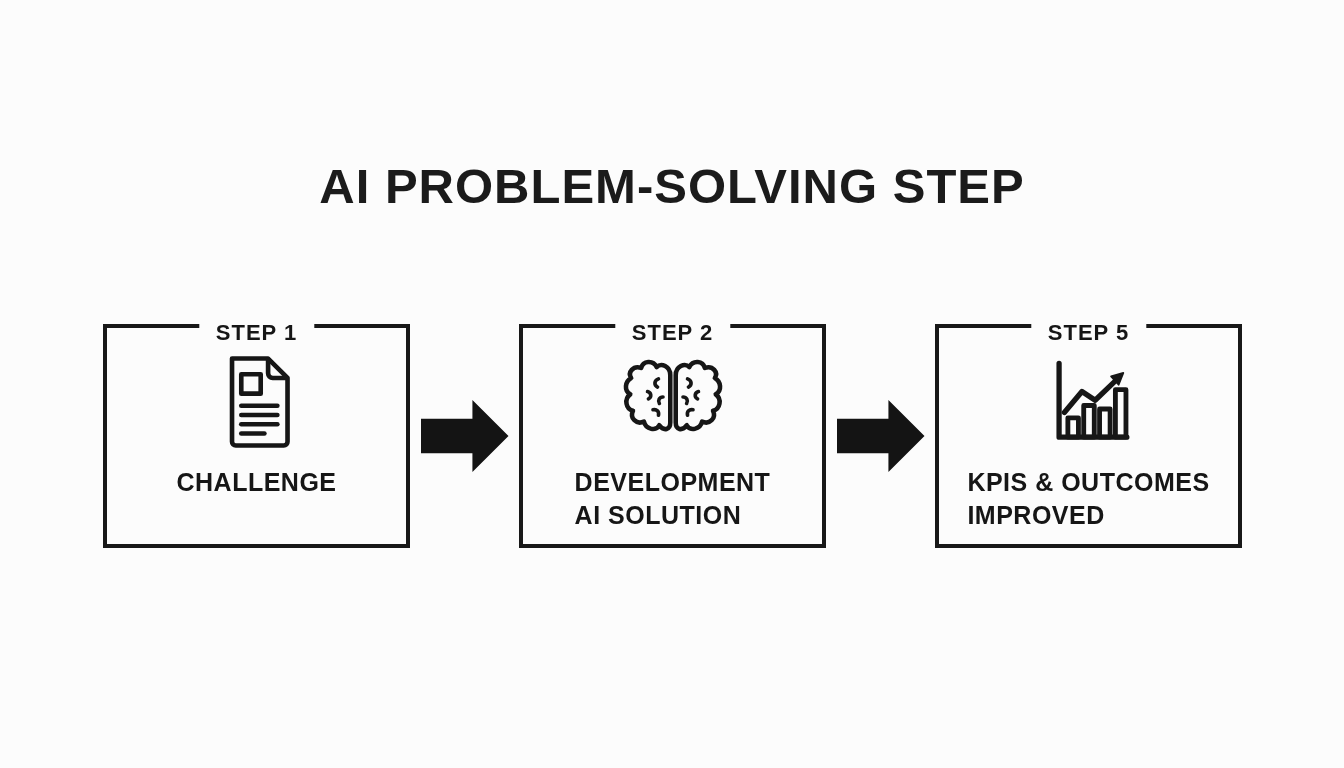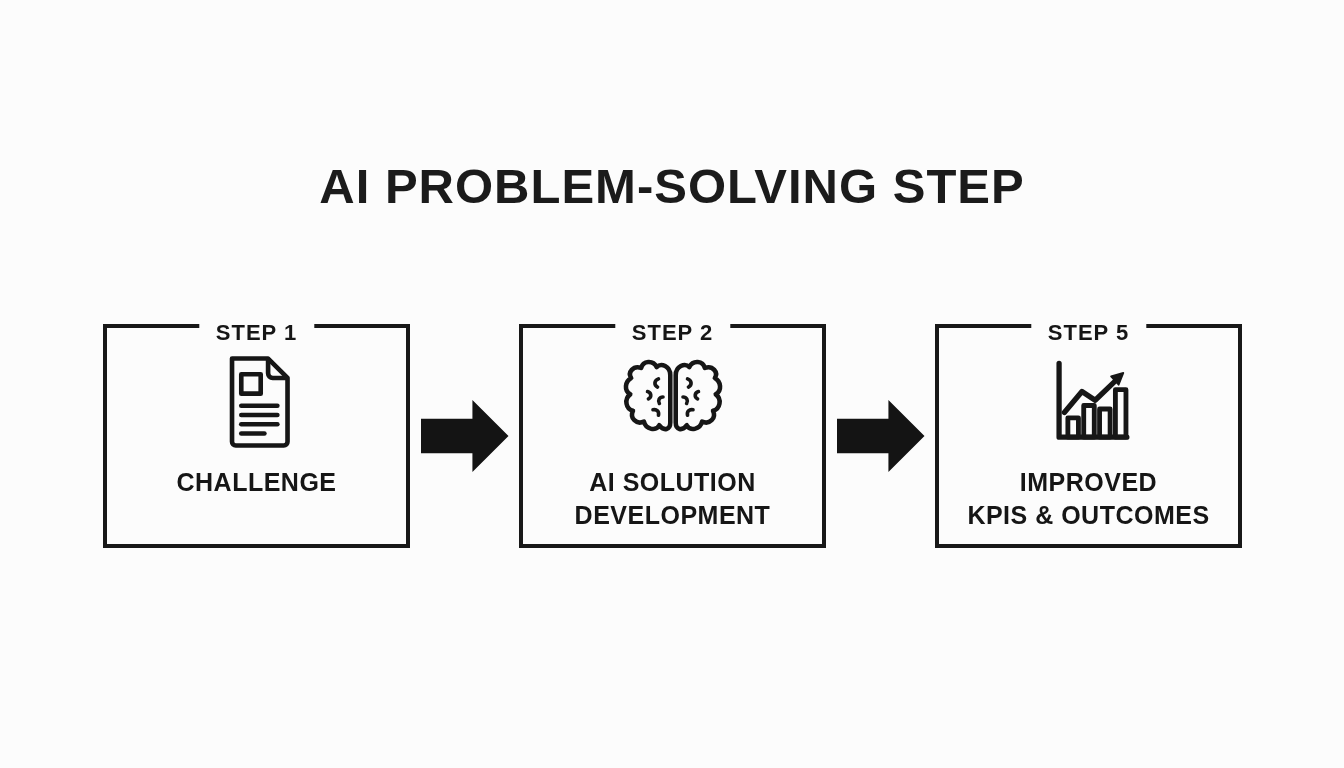--- a/index.html
+++ b/index.html
@@ -61,21 +61,20 @@
     margin-top: 26px;
     height: 96px;
     display: flex;
     align-items: center;
     justify-content: center;
   }
   .icon-wrap svg { display: block; }
 
   .caption {
     margin-top: 16px;
-    text-align: center;
     font-size: 25px;
     font-weight: 700;
     line-height: 33px;
     letter-spacing: 0.5px;
     color: #161616;
   }
 
   .flow-arrow {
     width: 88px; height: 72px;
     background: #141414;
@@ -128,40 +127,40 @@
           <g transform="matrix(-1,0,0,1,110,0)">
             <path class="stroke" stroke-width="5" d="M52,20 C52,10 42,6 37,11 C33,3 22,4 20,12 C11,9 5,17 9,23 C2,27 1,37 8,41 C1,46 3,57 11,59 C7,67 15,75 23,71 C25,80 37,82 40,75 C45,82 52,80 52,72 Z"></path>
             <path class="stroke" stroke-width="4" d="M39,24 C34,26 34,31 38,33"></path>
             <path class="stroke" stroke-width="4" d="M27,38 C31,39 32,44 28,46"></path>
             <path class="stroke" stroke-width="4" d="M44,44 C40,44 38,48 40,51"></path>
             <path class="stroke" stroke-width="4" d="M33,58 C37,57 40,60 39,64"></path>
           </g>
         </svg>
       </div>
       <div class="caption">
+        <div>DEVELOPMENT</div>
         <div>AI SOLUTION</div>
-        <div>DEVELOPMENT</div>
       </div>
     </div>
 
     <div class="flow-arrow"></div>
 
     <div class="step-box">
       <span class="step-label">STEP 5</span>
       <div class="icon-wrap">
         <svg width="92" height="88" viewBox="0 0 100 100">
           <path class="stroke" stroke-width="6" d="M16,6 V90 H93"></path>
           <rect class="stroke" stroke-width="5.5" x="26" y="68" width="12" height="22"></rect>
           <rect class="stroke" stroke-width="5.5" x="44" y="54" width="12" height="36"></rect>
           <rect class="stroke" stroke-width="5.5" x="62" y="58" width="12" height="32"></rect>
           <rect class="stroke" stroke-width="5.5" x="80" y="36" width="12" height="54"></rect>
           <path class="stroke" stroke-width="6" d="M22,62 L42,38 L57,48 L80,26"></path>
           <path d="M89,17 L83.7,30.4 L75.1,20.8 Z" fill="#161616" stroke="#161616" stroke-width="2" stroke-linejoin="round"></path>
         </svg>
       </div>
       <div class="caption">
+        <div>KPIS &amp; OUTCOMES</div>
         <div>IMPROVED</div>
-        <div>KPIS &amp; OUTCOMES</div>
       </div>
     </div>
 
   </div>
 </div>
 
 </body></html>

